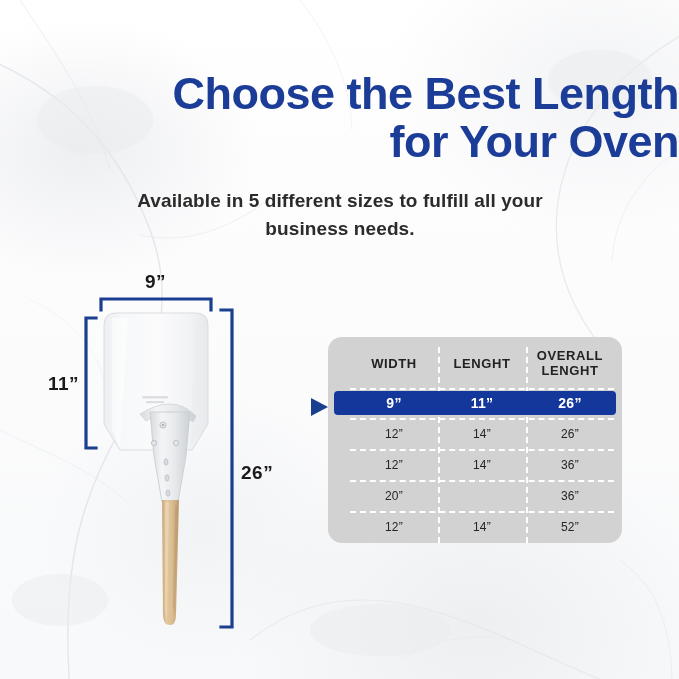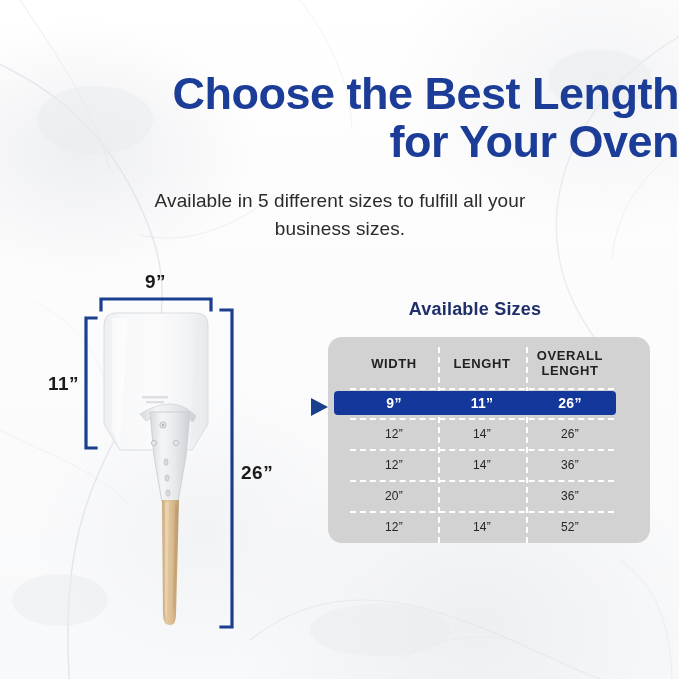--- a/index.html
+++ b/index.html
@@ -38,21 +38,21 @@
     font-weight:bold;
     letter-spacing:-0.5px;
   }
   .headline span{display:block;}
   .subhead{
     position:absolute;left:90px;top:168px;width:500px;
     text-align:center;
     color:#2b2b2b;
     font-size:19px;
     line-height:28px;
-    font-weight:normal;
+    font-weight:bold;
     letter-spacing:.1px;
   }
   .subhead span{display:block;}
   
   .product{position:absolute;left:0;top:0;width:340px;height:679px;}
   .dimlabel{
     position:absolute;
     color:#1a1a1a;
     font-size:19px;
     font-weight:bold;
@@ -60,21 +60,20 @@
     white-space:nowrap;
   }
   #lab-w{left:145px;top:271px;}
   #lab-h{left:48px;top:373px;}
   #lab-o{left:241px;top:462px;}
   
   .card{
     position:absolute;left:328px;top:337px;width:294px;height:206px;
     background:#d2d2d2;
     border-radius:14px;
-    padding-left:28px;
   }
   .sizes-title{
     position:absolute;left:328px;top:299px;width:294px;
     text-align:center;
     color:#1f2f6b;
     font-size:18px;
     font-weight:bold;
     letter-spacing:.2px;
   }
   .tbl{
@@ -165,21 +164,21 @@
     </svg>
   </div>
 
   <h1 class="headline">
     <span>Choose the Best Length</span>
     <span>for Your Oven</span>
   </h1>
 
   <p class="subhead">
     <span>Available in 5 different sizes to fulfill all your</span>
-    <span>business sizes.</span>
+    <span>business needs.</span>
   </p>
 
   <div class="product">
     <svg width="340" height="679" viewBox="0 0 340 679">
       <defs>
         <linearGradient id="bladeGrad" x1="0" y1="0" x2="1" y2="0">
           <stop offset="0%" stop-color="#eceef1"></stop>
           <stop offset="18%" stop-color="#f7f8f9"></stop>
           <stop offset="52%" stop-color="#fbfbfc"></stop>
           <stop offset="82%" stop-color="#f2f3f5"></stop>
@@ -244,21 +243,20 @@
 
         <path d="M221 310 L232 310 L232 627 L221 627"></path>
       </g>
     </svg>
 
     <div class="dimlabel" id="lab-w">9”</div>
     <div class="dimlabel" id="lab-h">11”</div>
     <div class="dimlabel" id="lab-o">26”</div>
   </div>
 
-  <div class="sizes-title">Available Sizes</div>
 
   <div class="arrow"></div>
 
   <div class="card">
     <div class="tbl">
 
       <div class="vline v1"></div>
       <div class="vline v2"></div>
 
       <div class="hdr-row">

